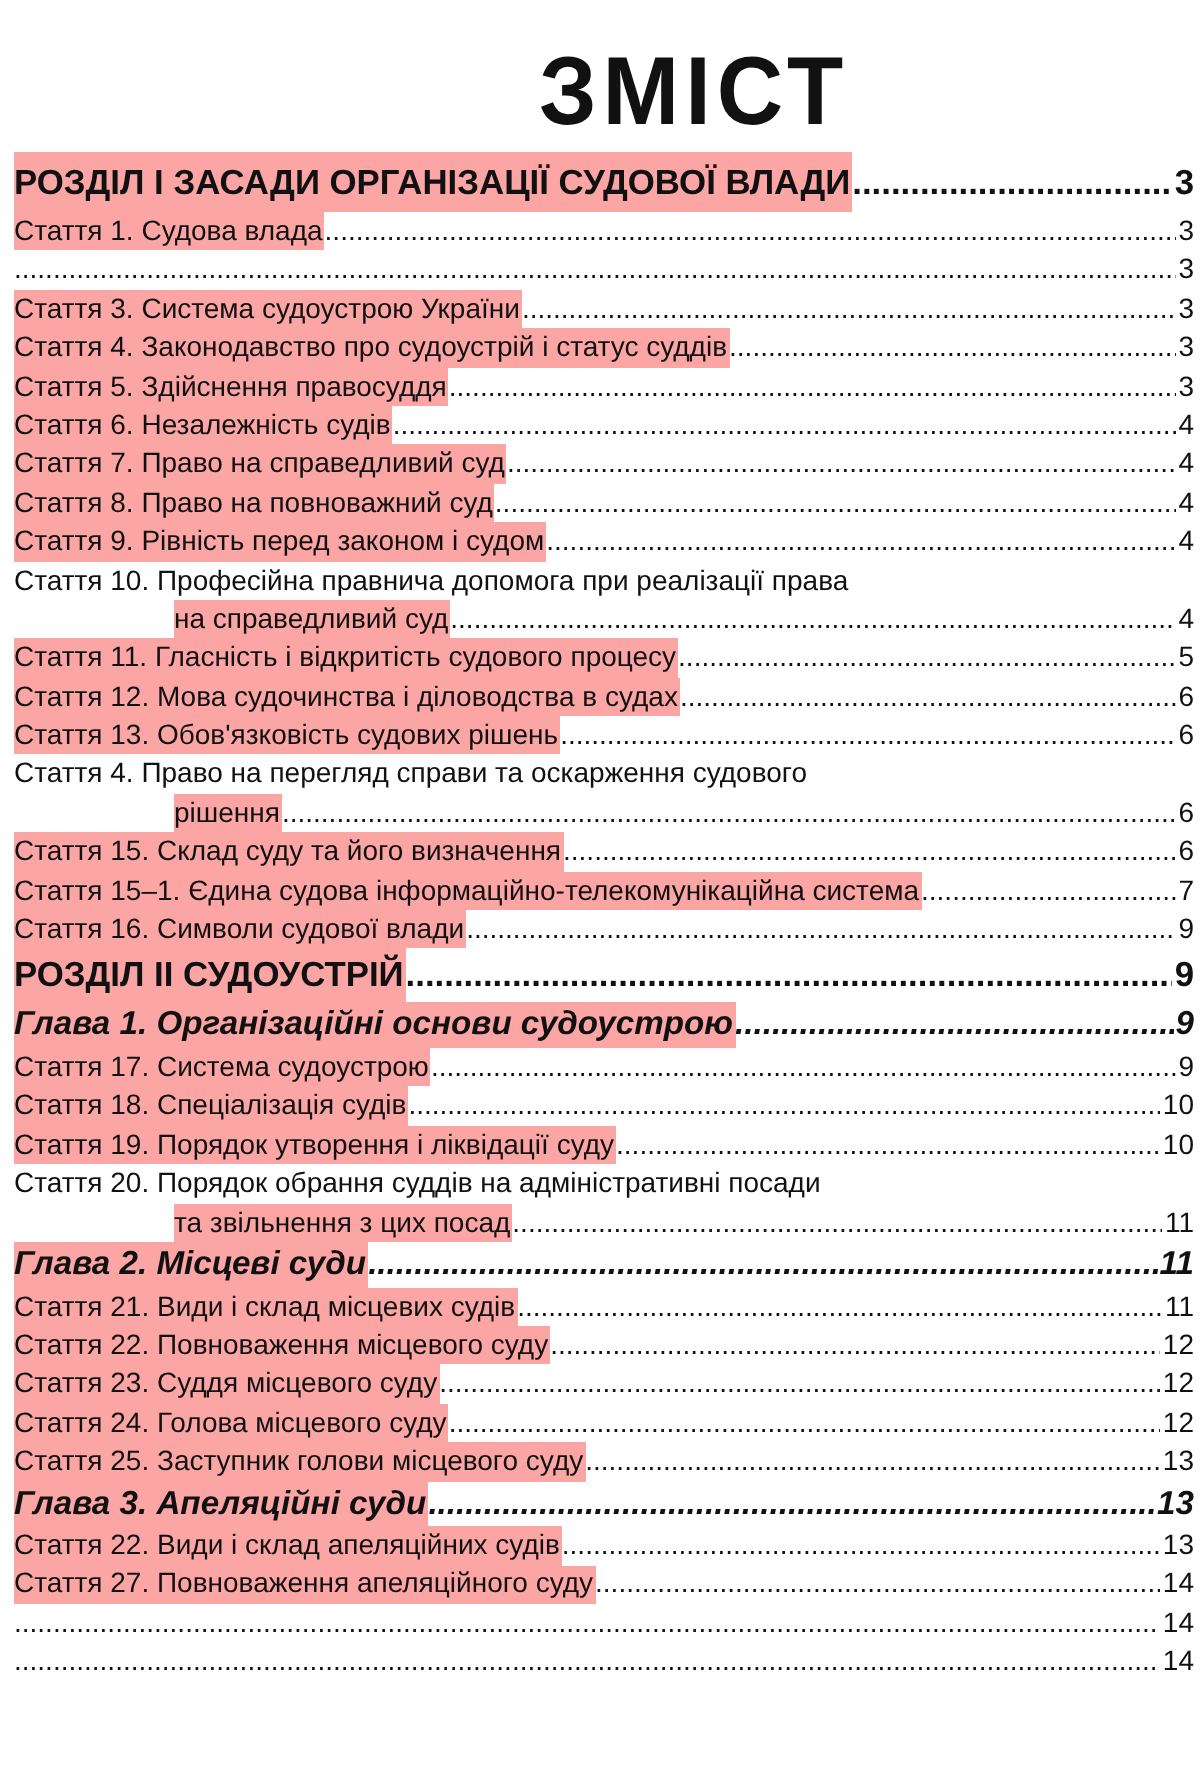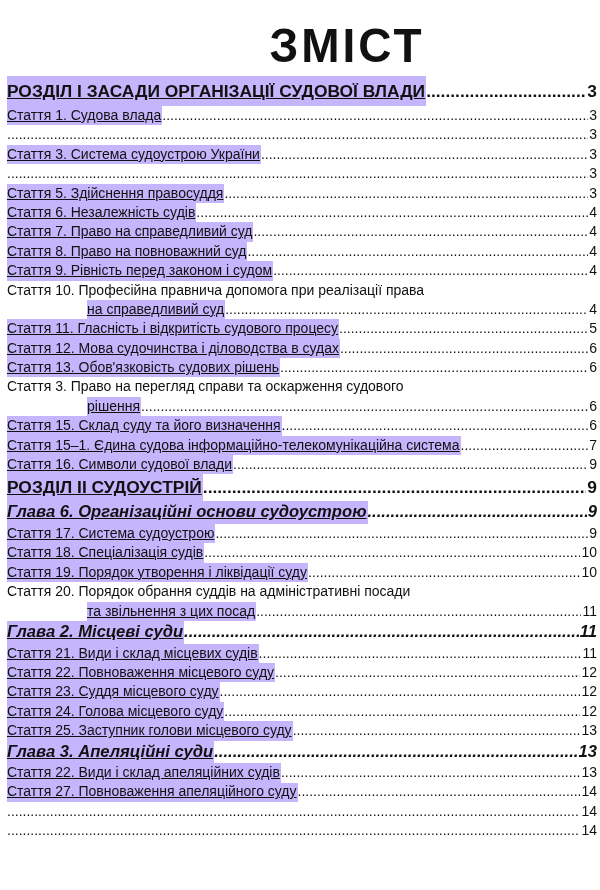--- a/index.html
+++ b/index.html
@@ -41,23 +41,22 @@
       width: 590px;
     }
     .entry {
       display: flex;
       align-items: flex-end;
       overflow: hidden;
       white-space: nowrap;
     }
     .entry .label {
       flex: 0 0 auto;
-      background: #c4b5fd;
+      background: #fca5a5;
       padding-right: 1px;
-      text-decoration: underline;
     }
     .entry .leader {
       flex: 1 1 auto;
       overflow: hidden;
       white-space: nowrap;
       letter-spacing: 0px;
     }
     .entry .leader::after {
       content: "................................................................................................................................................................................................................";
     }
@@ -131,20 +130,21 @@
     <div class="entry article">
       <span class="leader"></span>
       <span class="page-num">3</span>
     </div>
     <div class="entry article">
       <span class="label">Стаття 3. Система судоустрою України</span>
       <span class="leader"></span>
       <span class="page-num">3</span>
     </div>
     <div class="entry article">
+      <span class="label">Стаття 4. Законодавство про судоустрій і статус суддів</span>
       <span class="leader"></span>
       <span class="page-num">3</span>
     </div>
     <div class="entry article">
       <span class="label">Стаття 5. Здійснення правосуддя</span>
       <span class="leader"></span>
       <span class="page-num">3</span>
     </div>
     <div class="entry article">
       <span class="label">Стаття 6. Незалежність судів</span>
@@ -186,21 +186,21 @@
       <span class="leader"></span>
       <span class="page-num">6</span>
     </div>
     <div class="entry article">
       <span class="label">Стаття 13. Обов'язковість судових рішень</span>
       <span class="leader"></span>
       <span class="page-num">6</span>
     </div>
 
     <div class="entry article multi">
-      <div class="first-line">Стаття 3. Право на перегляд справи та оскарження судового</div>
+      <div class="first-line">Стаття 4. Право на перегляд справи та оскарження судового</div>
       <div class="cont">
         <span class="label">рішення</span>
         <span class="leader"></span>
         <span class="page-num">6</span>
       </div>
     </div>
 
     <div class="entry article">
       <span class="label">Стаття 15. Склад суду та його визначення</span>
       <span class="leader"></span>
@@ -217,21 +217,21 @@
       <span class="page-num">9</span>
     </div>
 
     <div class="entry section">
       <span class="label">РОЗДІЛ ІІ СУДОУСТРІЙ</span>
       <span class="leader"></span>
       <span class="page-num">9</span>
     </div>
 
     <div class="entry chapter">
-      <span class="label">Глава 6. Організаційні основи судоустрою</span>
+      <span class="label">Глава 1. Організаційні основи судоустрою</span>
       <span class="leader"></span>
       <span class="page-num">9</span>
     </div>
 
     <div class="entry article">
       <span class="label">Стаття 17. Система судоустрою</span>
       <span class="leader"></span>
       <span class="page-num">9</span>
     </div>
     <div class="entry article">

